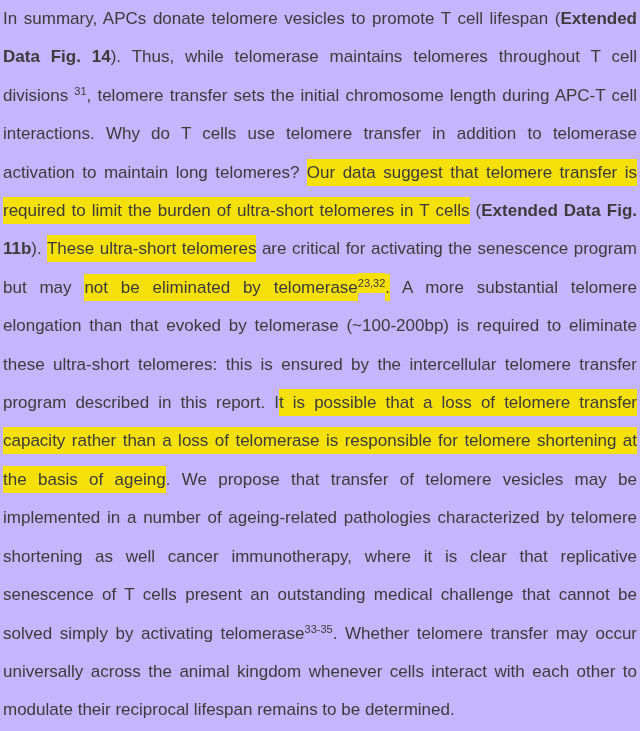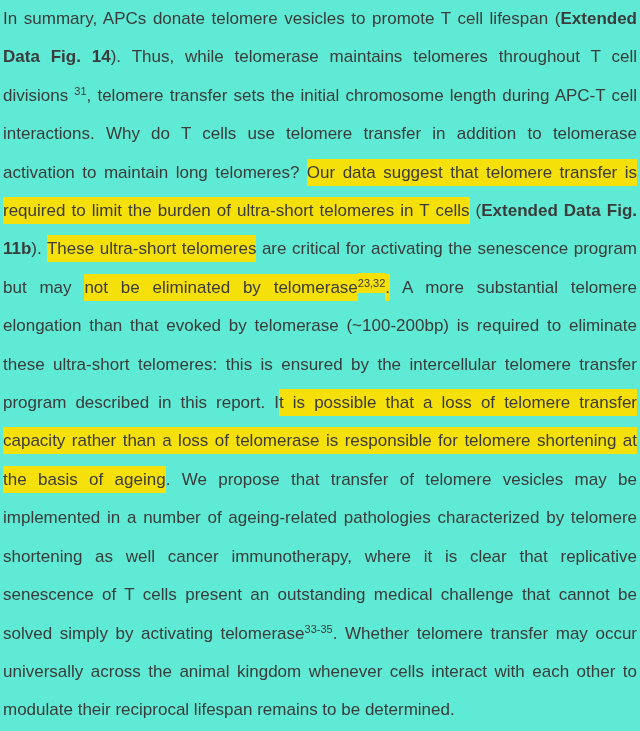--- a/index.html
+++ b/index.html
@@ -10,21 +10,21 @@
   body {
     width: 640px;
     height: 731px;
     overflow: hidden;
   }
   .doc-page {
     box-sizing: border-box;
     width: 640px;
     height: 731px;
     padding: 0 3px 0 3px;
-    background: #5eead4;
+    background: #c4b5fd;
   }
   .paragraph {
     margin: 0;
     font-family: "Liberation Sans", sans-serif;
     font-size: 17px;
     line-height: 38.4px;
     color: #3b3b3b;
     text-align: justify;
   }
   .paragraph .b {

